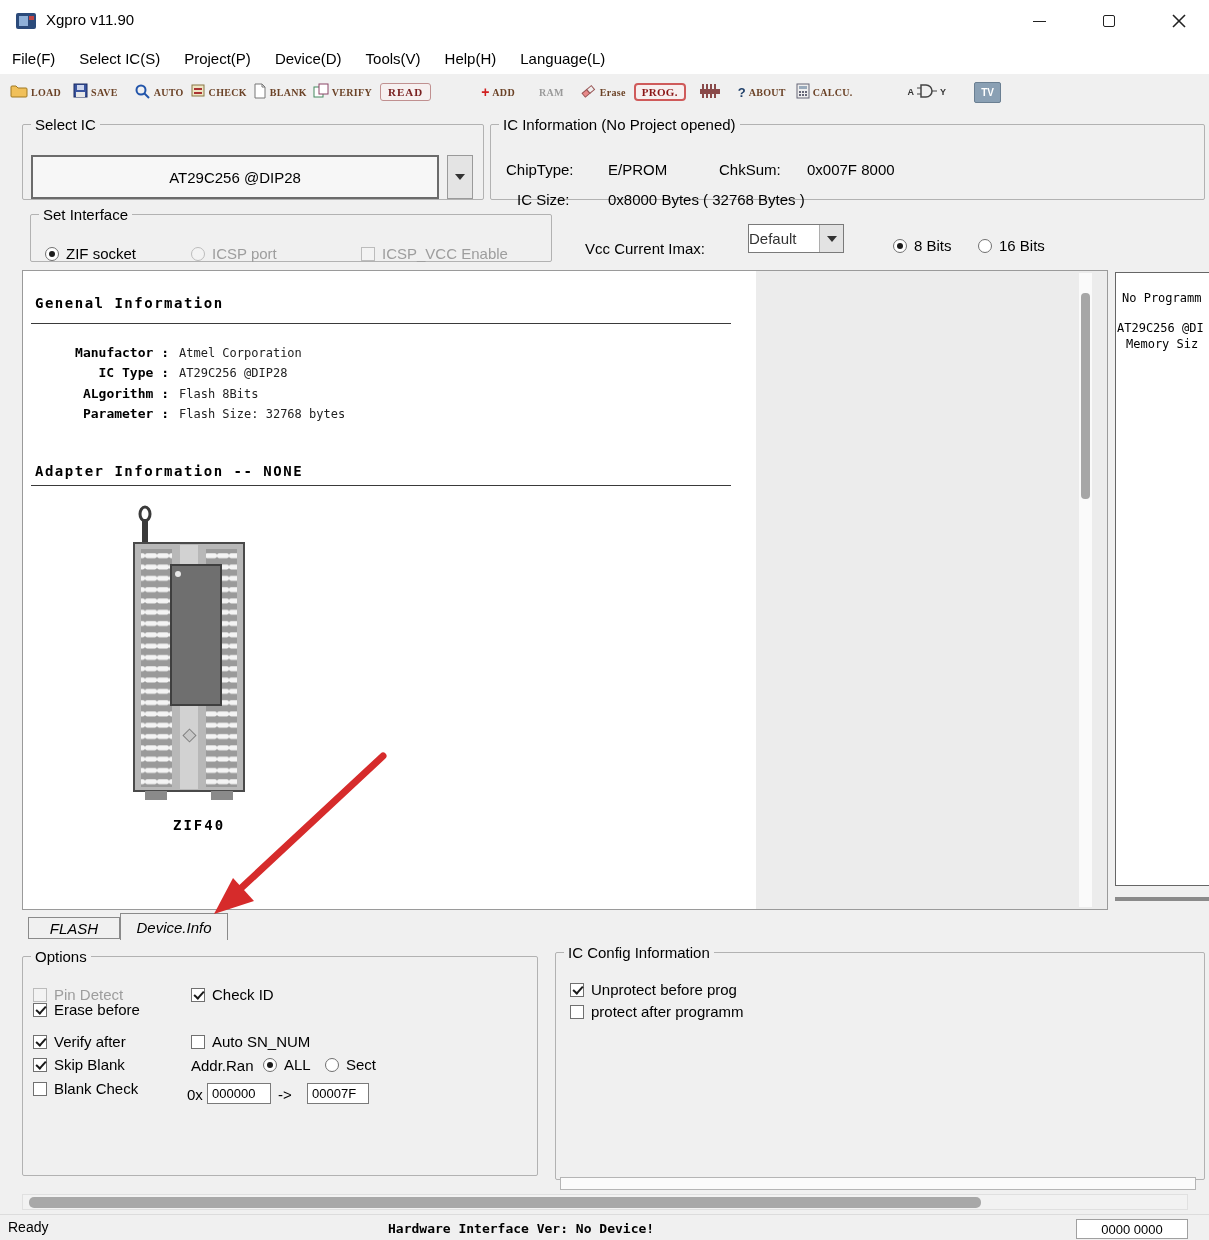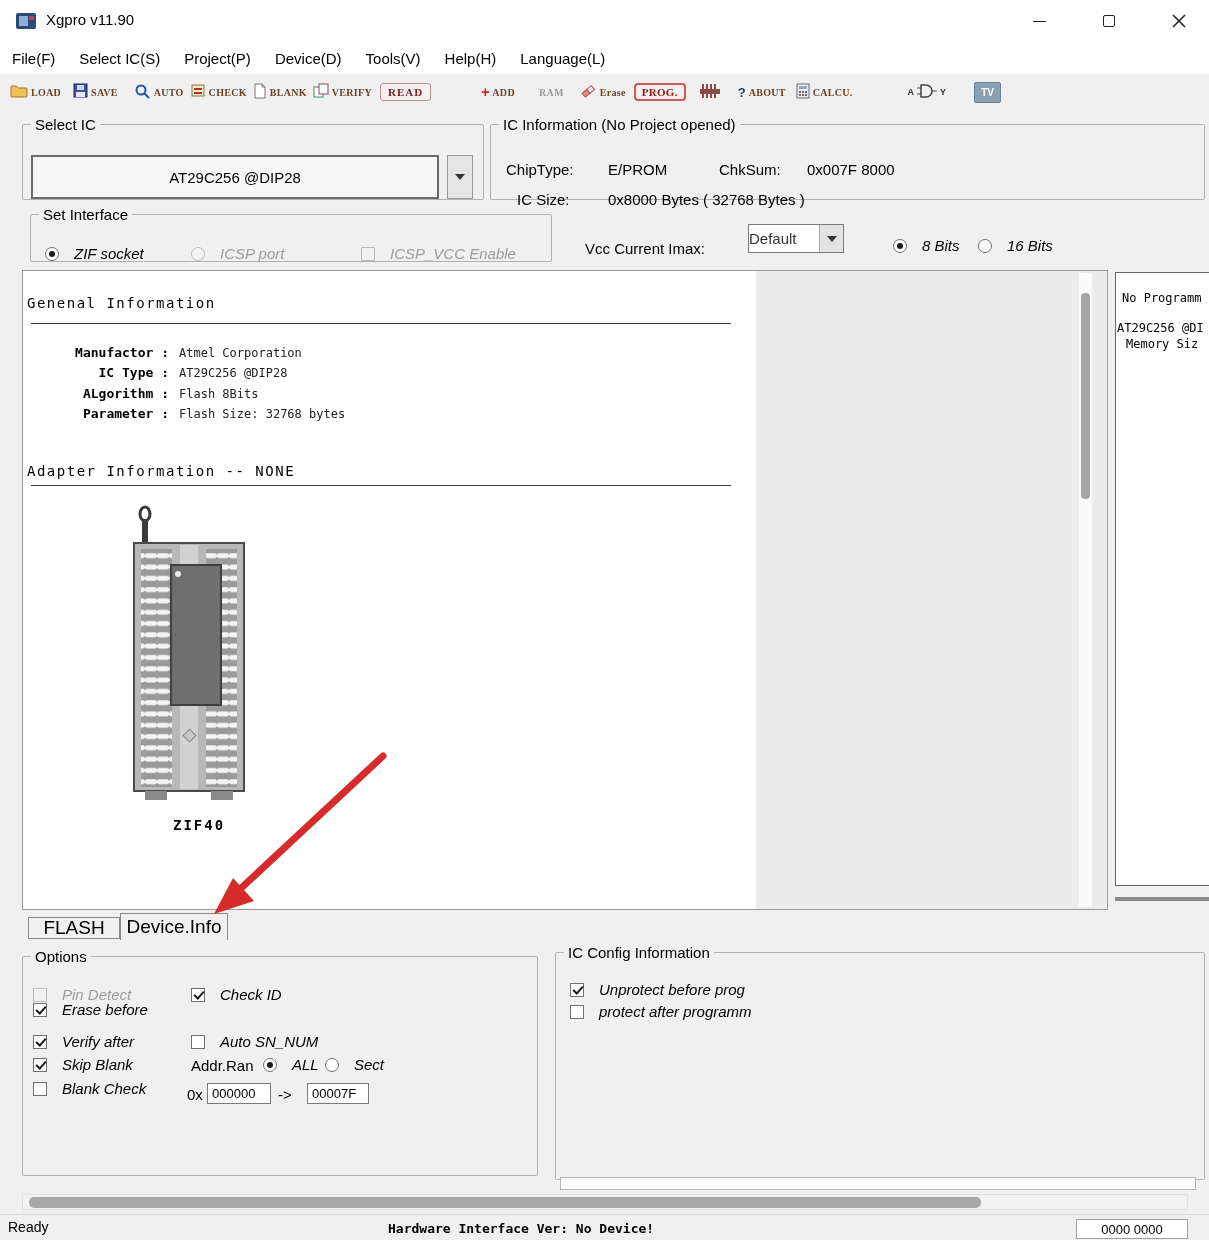--- a/index.html
+++ b/index.html
@@ -40,52 +40,52 @@
   
   fieldset.grp { position:absolute; border:1px solid #b2b2b2; border-radius:2px; padding:0; background:transparent; }
   fieldset.grp legend { font-size:15px; margin-left:8px; padding:0 4px; }
 
   
   .combo-main { position:absolute; left:8px; top:22px; width:408px; height:44px; border:2px solid #6b6b6b; background:#f7f7f7; display:flex; align-items:center; justify-content:center; font-size:15px; }
   .combo-drop { position:absolute; left:424px; top:22px; width:26px; height:44px; border:1px solid #9a9a9a; background:#e4e4e4; display:flex; align-items:center; justify-content:center; }
   .tri-down { width:0; height:0; border-left:5px solid transparent; border-right:5px solid transparent; border-top:6px solid #333; }
 
   
-  .cb, .rad { position:absolute; display:inline-flex; align-items:center; gap:15px; font-size:15px; white-space:nowrap;font-style:italic; }
+  .cb, .rad { position:absolute; display:inline-flex; align-items:center; gap:7px; font-size:15px; white-space:nowrap; }
   .cb .box { width:14px; height:14px; background:#fff; border:1px solid #707070; position:relative; flex:none; }
   .cb.checked .box::after { content:""; position:absolute; left:2px; top:2px; width:8px; height:4px; border-left:2px solid #1a1a1a; border-bottom:2px solid #1a1a1a; transform:rotate(-48deg); }
   .rad .dot { width:14px; height:14px; background:#fff; border:1px solid #707070; border-radius:50%; position:relative; flex:none; }
   .rad.sel .dot::after { content:""; position:absolute; inset:3px; border-radius:50%; background:#1c1c1c; }
   .disabled .box, .disabled .dot { border-color:#bcbcbc; background:#f3f3f3; }
   .disabled .lbl { color:#9d9d9d; }
 
   
   .vcc-combo { left:748px; top:224px; width:96px; height:29px; border:1px solid #7a7a7a; background:#fff; display:flex; }
   .vcc-val { flex:1; padding-left:0; line-height:27px; font-size:15px; color:#333; }
   .vcc-btn { width:24px; background:#e3e3e3; border-left:1px solid #adadad; display:flex; align-items:center; justify-content:center; }
 
   
   .main-panel { left:22px; top:270px; width:1086px; height:640px; background:#ececec; border:1px solid #9a9a9a; }
   .main-white { position:absolute; left:0; top:0; width:733px; height:638px; background:#fff; }
   .vscroll { position:absolute; left:1056px; top:2px; width:13px; height:634px; background:#fafafa; }
   .vthumb { position:absolute; left:2px; top:20px; width:9px; height:206px; background:#a6a6a6; border-radius:4px; }
-  .gen-title { position:absolute; left:4px; top:24px; font-weight:normal; font-size:14px; letter-spacing:1.5px; }
+  .gen-title { position:absolute; left:12px; top:24px; font-weight:bold; font-size:14px; letter-spacing:1.5px; }
   .sep-line { position:absolute; left:8px; width:700px; height:1px; background:#3a3a3a; }
   .inf-label { position:absolute; left:6px; width:140px; text-align:right; font-weight:bold; font-size:13px; white-space:pre; }
   .inf-value { position:absolute; left:156px; font-size:12px; color:#222; }
   .socket-label { position:absolute; left:150px; top:546px; font-weight:bold; font-size:14px; letter-spacing:2px; }
 
   
   .right-panel { left:1115px; top:272px; width:120px; height:614px; background:#fff; border:1px solid #666; overflow:hidden; font-size:12px; }
   .rp-line { position:absolute; white-space:nowrap; }
   .rp-scroll { left:1115px; top:893px; width:94px; height:12px; }
   .rp-thumb { position:absolute; left:0; top:4px; width:94px; height:4px; background:#8a8a8a; }
 
   
-  .tab { position:absolute; display:flex; align-items:center; justify-content:center; font-size:19px; background:#f0f0f0; border:1px solid #8a8a8a; }
+  .tab { position:absolute; display:flex; align-items:center; justify-content:center; font-size:15px; background:#f0f0f0; border:1px solid #8a8a8a;font-style:italic; }
   .tab.inactive { left:28px; top:917px; width:92px; height:22px; }
   .tab.active { left:120px; top:913px; width:108px; height:27px; border-bottom:none; }
 
   
   .rangebox { position:absolute; height:21px; border:1px solid #7a7a7a; background:#fff; font-size:13px; padding-left:4px; font-family:"Liberation Sans", sans-serif; }
   .small-lbl { position:absolute; font-size:15px; }
   .cfg-scroll { position:absolute; left:4px; top:216px; width:636px; height:13px; background:#fbfbfb; border:1px solid #b5b5b5; }
 
   
   .hscroll { left:22px; top:1194px; width:1166px; height:16px; background:#f2f2f2; border:1px solid #e0e0e0; }

